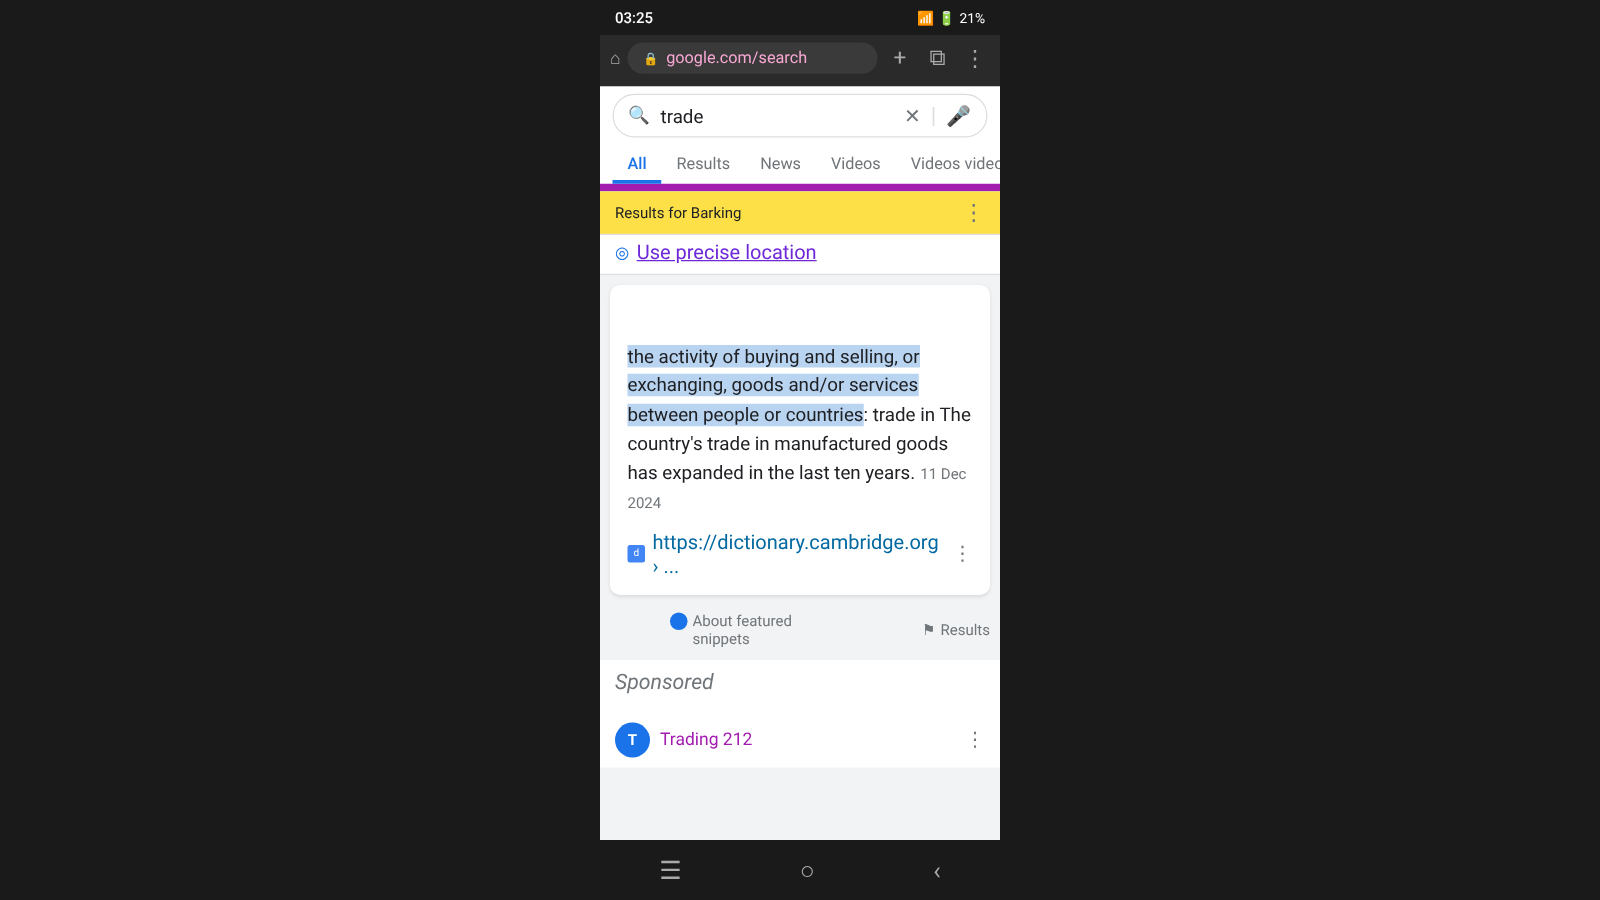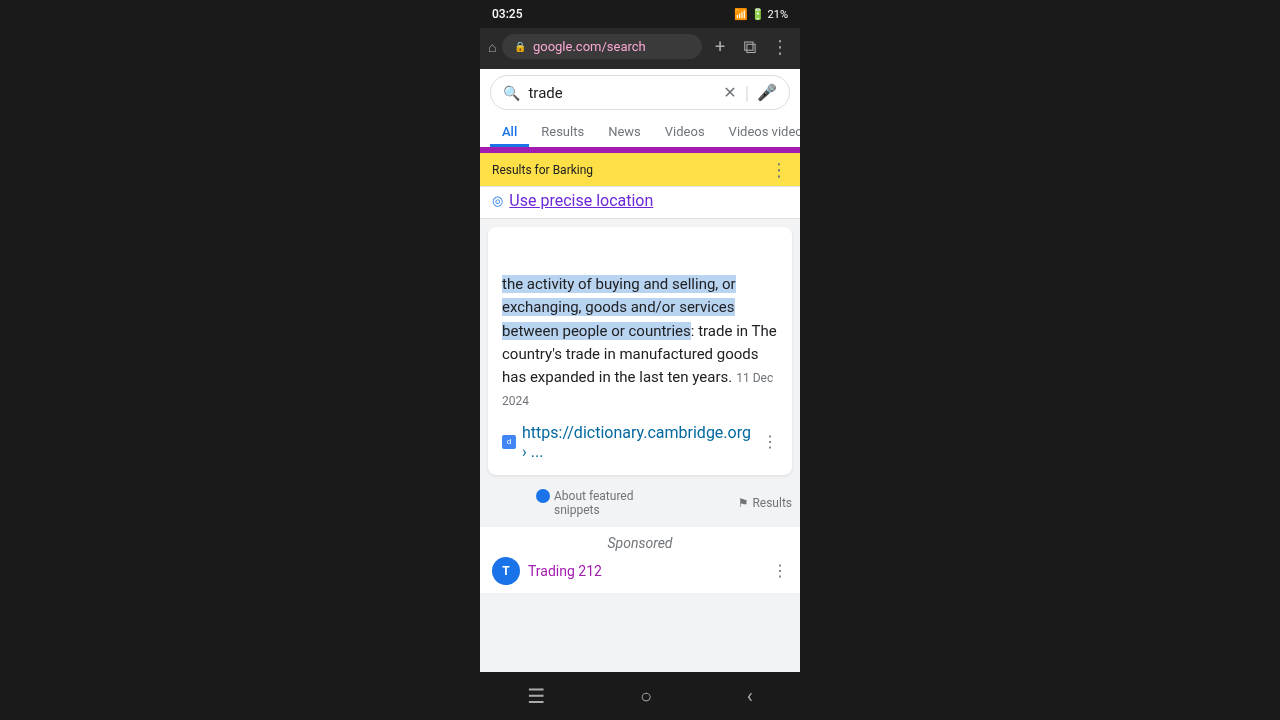--- a/index.html
+++ b/index.html
@@ -306,25 +306,24 @@
       color: #70757a;
     }
 
     
     .sponsored-section {
       background: #fff;
       margin: 4px 0 0;
       padding: 8px 12px;
     }
     .sponsored-label {
-      font-size: 14px;
-      color: #70757a;
-      margin-bottom: 6px;
+      font-size: 17px;
+      color: #70757a;
+      margin-bottom: 22px;
       font-style: italic;
-      text-align: center;
     }
     .sponsored-item {
       display: flex;
       align-items: center;
       gap: 8px;
     }
     .sponsored-logo {
       width: 28px;
       height: 28px;
       background: #1a73e8;

